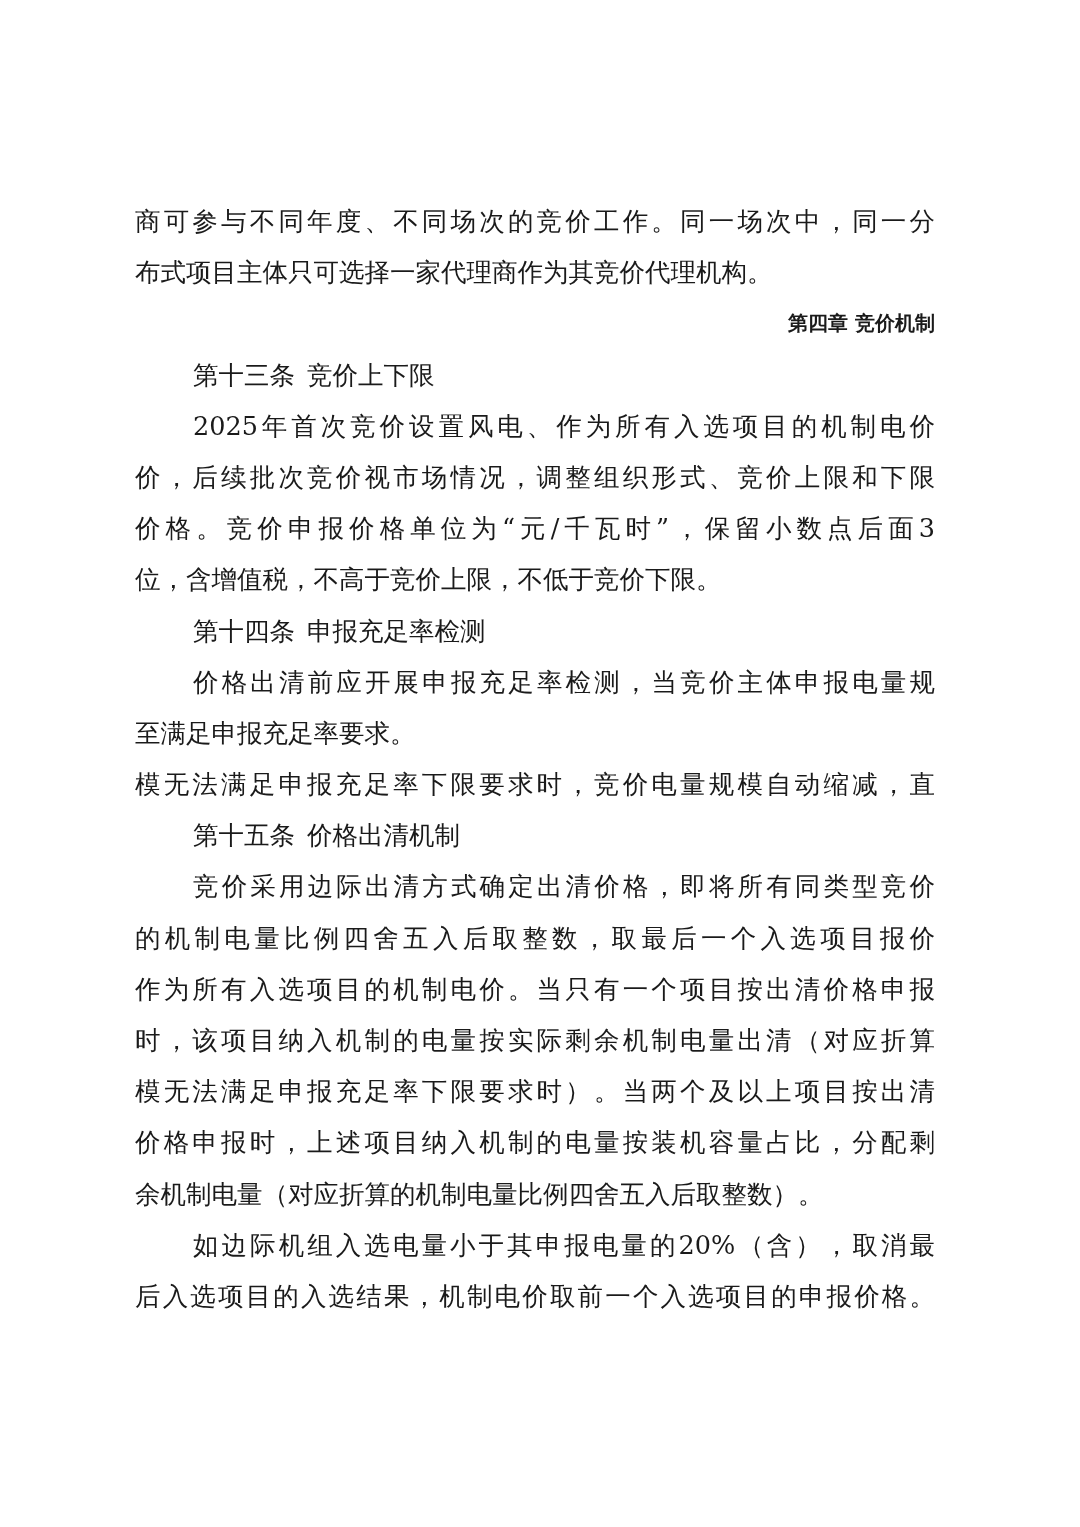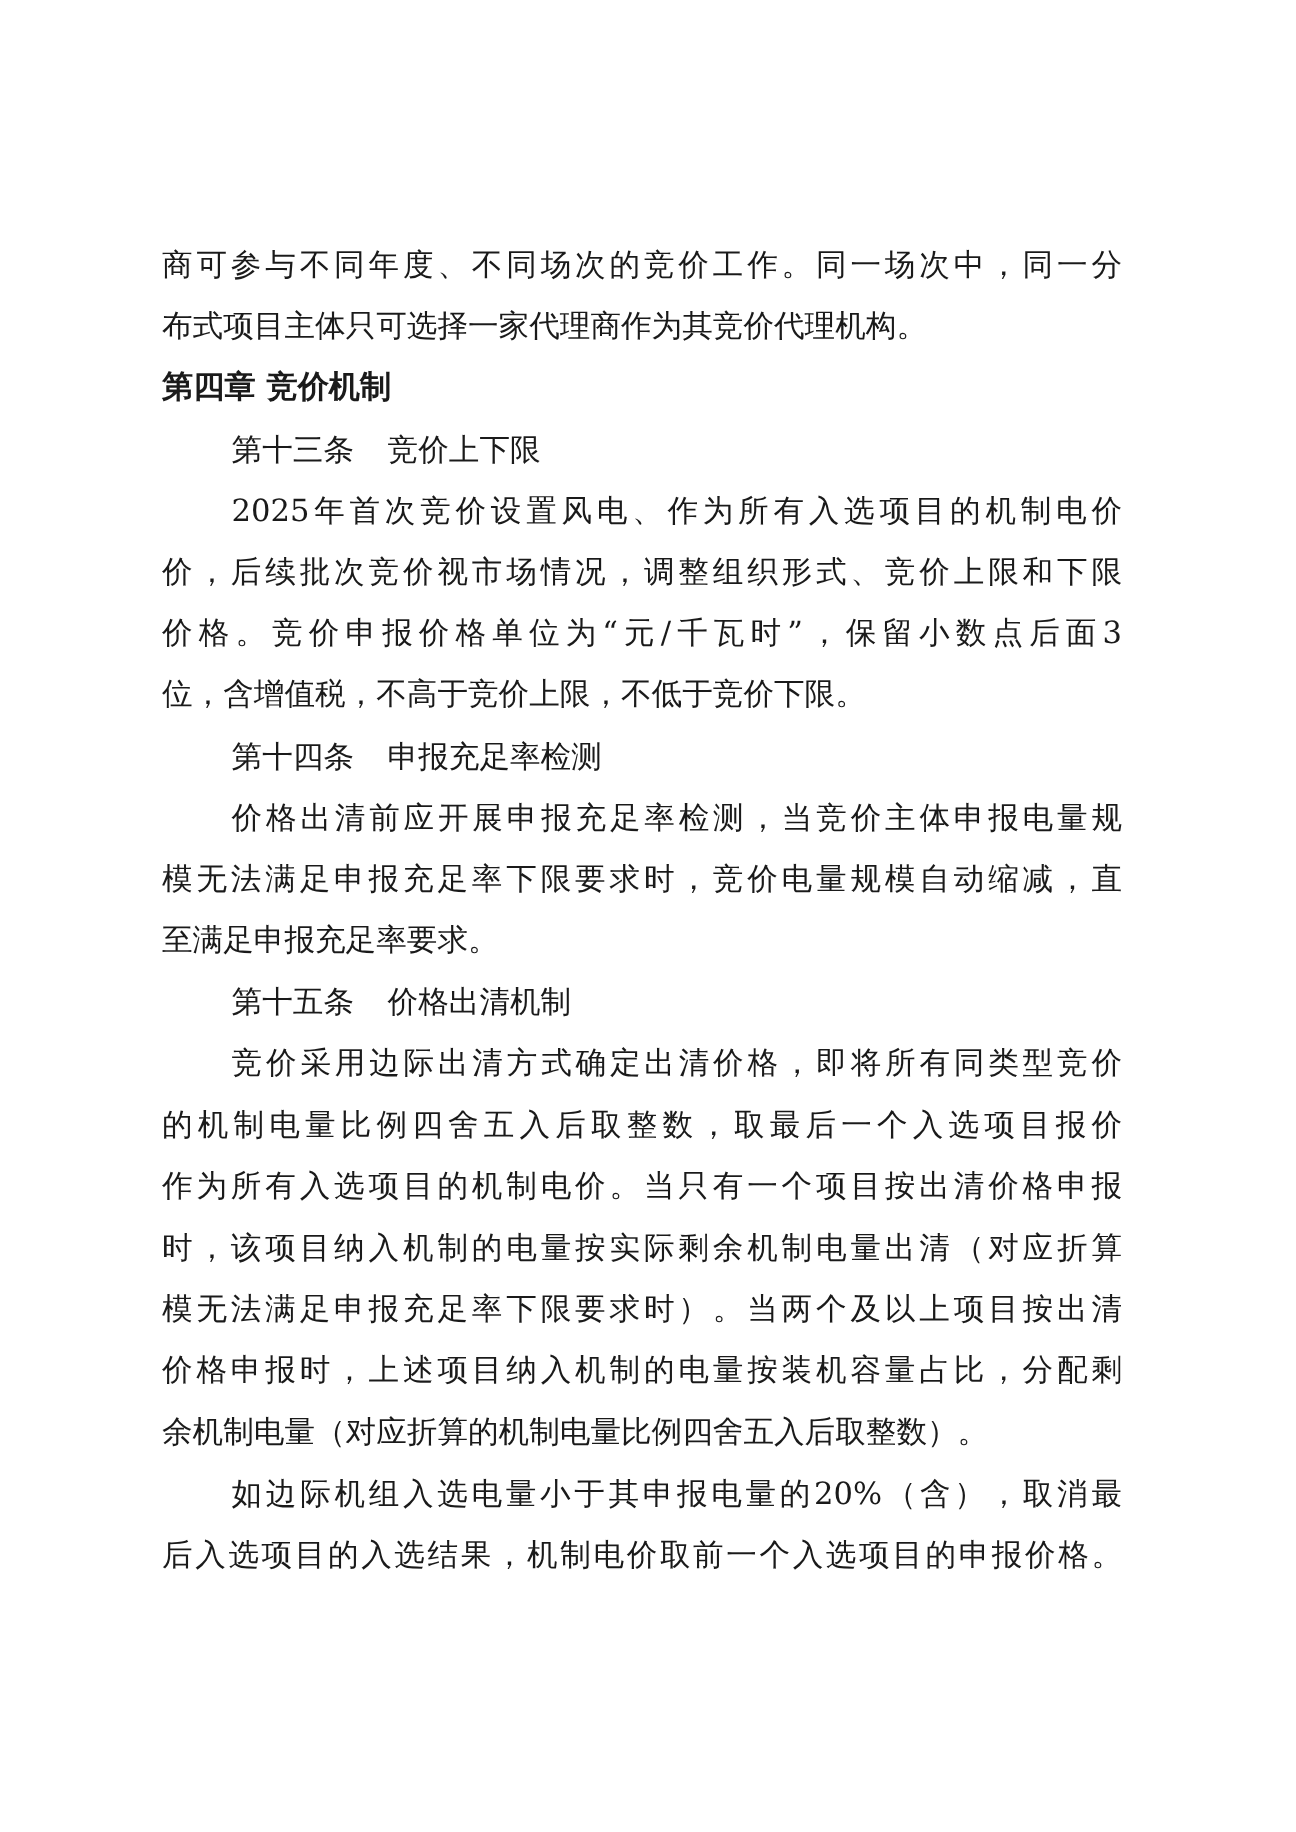--- a/index.html
+++ b/index.html
@@ -6,25 +6,25 @@
     body { width: 1080px; height: 1527px; position: relative; overflow: hidden; }
     .page {
       position: absolute; left: 135px; top: 196px; width: 800px;
       font-family: "DejaVu Serif", "Liberation Serif", serif;
       color: #1a1a1a; font-size: 25.5px; line-height: 51.2px;
     }
     .line { display: block; white-space: nowrap; text-align: justify; text-align-last: justify; height: 51.2px; }
     .line.last { text-align-last: left; }
     .indent { padding-left: 58px; }
     .chapter {
-      display: block; text-align: left; font-family: "DejaVu Sans", "Liberation Sans", sans-serif;
-      font-weight: bold; font-size: 26px; height: 51.2px; letter-spacing: 0px;
+      display: block; text-align: right; font-family: "DejaVu Sans", "Liberation Sans", sans-serif;
+      font-weight: bold; font-size: 20px; height: 51.2px; letter-spacing: 0px;
     }
     .article { display: block; padding-left: 58px; height: 51.2px; text-align: left; }
-    .article .num { margin-right: 28px; }
+    .article .num { margin-right: 12px; }
   </style>
 </head>
 <body>
 
 <div class="page">
 
   <div>
     <span class="line">商可参与不同年度、不同场次的竞价工作。同一场次中，同一分</span>
     <span class="line last">布式项目主体只可选择一家代理商作为其竞价代理机构。</span>
   </div>
@@ -42,22 +42,22 @@
       <span class="line last">位，含增值税，不高于竞价上限，不低于竞价下限。</span>
     </div>
   </div>
 
   <div>
     <span class="article">
       <span class="num">第十四条</span><span>申报充足率检测</span>
     </span>
     <div>
       <span class="line indent">价格出清前应开展申报充足率检测，当竞价主体申报电量规</span>
+      <span class="line last">至满足申报充足率要求。</span>
       <span class="line">模无法满足申报充足率下限要求时，竞价电量规模自动缩减，直</span>
-      <span class="line last">至满足申报充足率要求。</span>
     </div>
   </div>
 
   <div>
     <span class="article">
       <span class="num">第十五条</span><span>价格出清机制</span>
     </span>
     <div>
       <span class="line indent">竞价采用边际出清方式确定出清价格，即将所有同类型竞价</span>
       <span class="line">的机制电量比例四舍五入后取整数，取最后一个入选项目报价</span>

